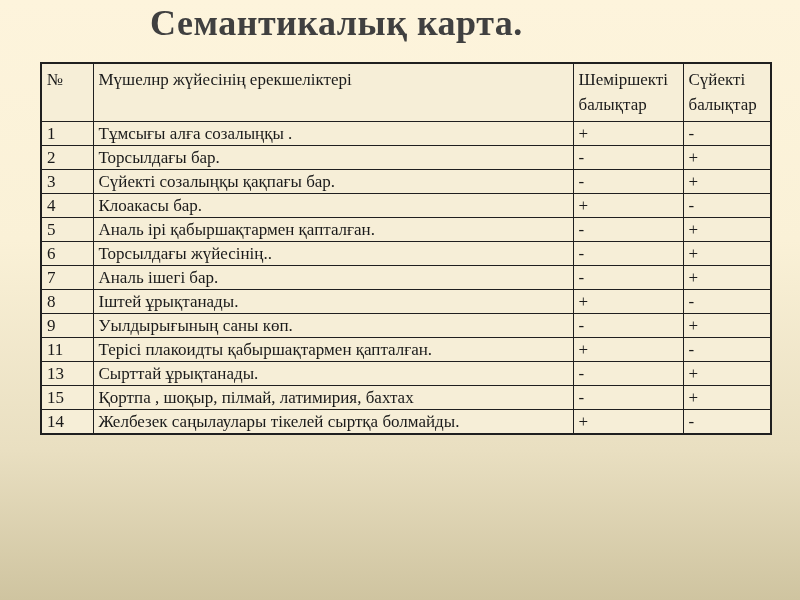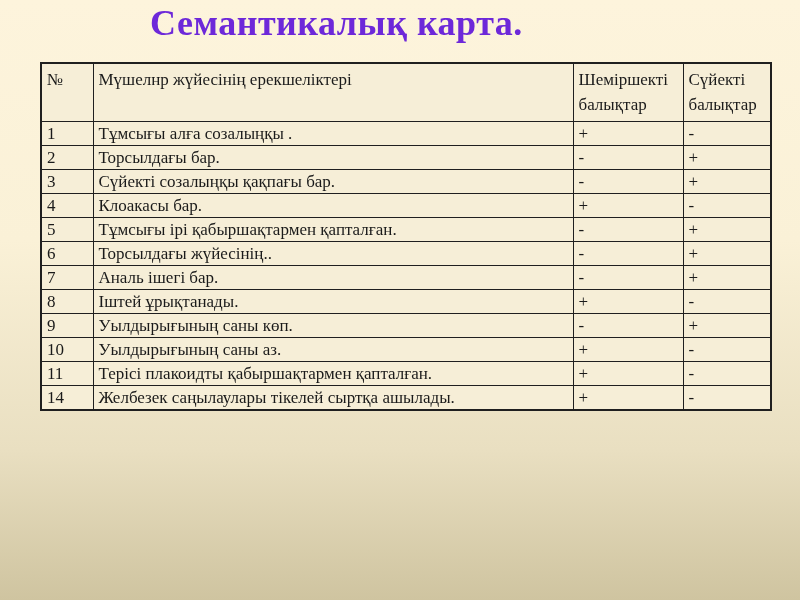--- a/index.html
+++ b/index.html
@@ -14,21 +14,21 @@
     background: linear-gradient(180deg, #fdf4dc 0%, #faf1d7 40%, #e9dfc1 75%, #cfc4a0 100%);
     font-family: "Liberation Serif", "DejaVu Serif", serif;
   }
   .slide-title {
     position: absolute;
     left: 150px;
     top: 2px;
     margin: 0;
     font-size: 36px;
     font-weight: bold;
-    color: #6d28d9;
+    color: #404040;
     letter-spacing: 0.5px;
     white-space: pre;
   }
   table.semantic-map {
     position: absolute;
     left: 40px;
     top: 62px;
     width: 730px;
     border-collapse: collapse;
     table-layout: fixed;
@@ -103,21 +103,21 @@
         <td>+</td>
       </tr>
       <tr>
         <td>4</td>
         <td>Клоакасы бар.</td>
         <td>+</td>
         <td>-</td>
       </tr>
       <tr>
         <td>5</td>
-        <td>Тұмсығы ірі қабыршақтармен қапталған.</td>
+        <td>Аналь ірі қабыршақтармен қапталған.</td>
         <td>-</td>
         <td>+</td>
       </tr>
       <tr>
         <td>6</td>
         <td>Торсылдағы жүйесінің..</td>
         <td>-</td>
         <td>+</td>
       </tr>
       <tr>
@@ -132,32 +132,38 @@
         <td>+</td>
         <td>-</td>
       </tr>
       <tr>
         <td>9</td>
         <td>Уылдырығының саны көп.</td>
         <td>-</td>
         <td>+</td>
       </tr>
       <tr>
-        <td>10</td>
-        <td>Уылдырығының саны аз.</td>
-        <td>+</td>
-        <td>-</td>
-      </tr>
-      <tr>
         <td>11</td>
         <td>Терісі плакоидты қабыршақтармен қапталған.</td>
         <td>+</td>
         <td>-</td>
       </tr>
       <tr>
+        <td>13</td>
+        <td>Сырттай ұрықтанады.</td>
+        <td>-</td>
+        <td>+</td>
+      </tr>
+      <tr>
+        <td>15</td>
+        <td>Қортпа , шоқыр, пілмай, латимирия, бахтах</td>
+        <td>-</td>
+        <td>+</td>
+      </tr>
+      <tr>
         <td>14</td>
-        <td>Желбезек саңылаулары тікелей сыртқа ашылады.</td>
+        <td>Желбезек саңылаулары тікелей сыртқа болмайды.</td>
         <td>+</td>
         <td>-</td>
       </tr>
     </tbody>
   </table>
 </div>
 
 </body></html>

